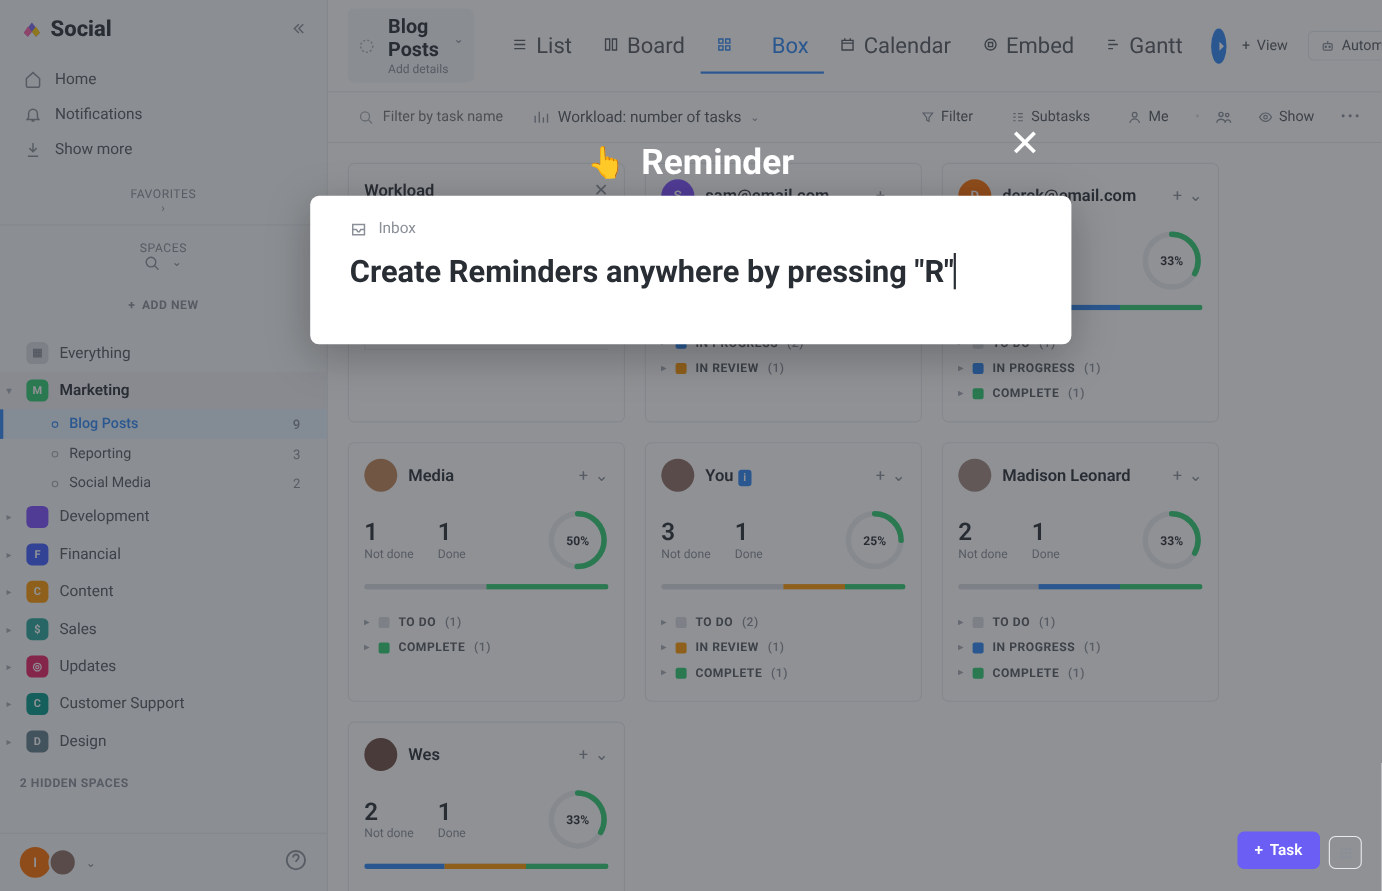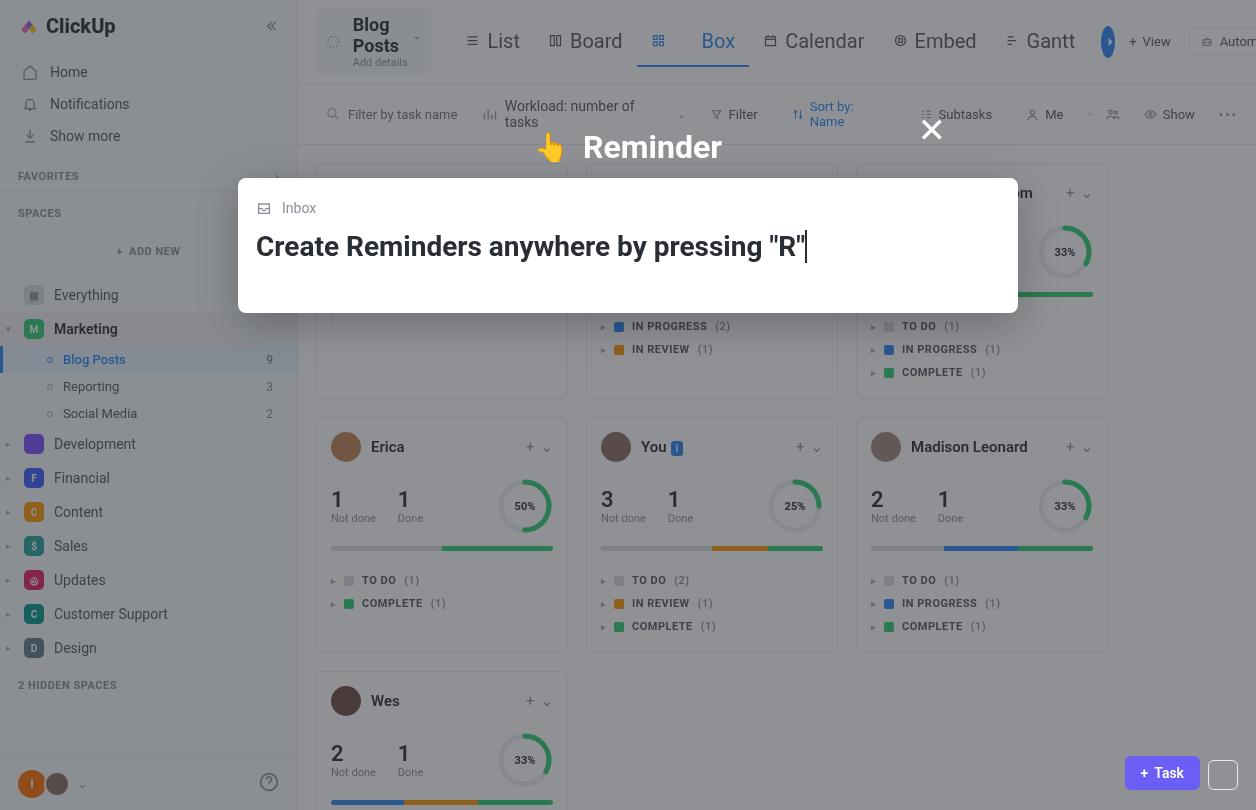--- a/index.html
+++ b/index.html
@@ -4,21 +4,21 @@
 <style>
 * { margin:0; padding:0; box-sizing:border-box; font-family:-apple-system,BlinkMacSystemFont,"Segoe UI",Roboto,sans-serif; }
 body { width:1256px; height:810px; overflow:hidden; background:#fff; position:relative; }
 .app { display:flex; height:100%; }
 .sidebar { width:298px; background:#f7f8f9; border-right:1px solid #e8eaed; display:flex; flex-direction:column; }
 .logo-row { display:flex; align-items:center; padding:14px 18px; justify-content:space-between; }
 .logo { display:flex; align-items:center; gap:6px; font-weight:800; font-size:20px; color:#292d34; }
 .logo-mark { width:22px; height:22px; }
 .nav-list { padding:4px 0; }
 .nav-item { display:flex; align-items:flex-end; gap:12px; padding:8px 22px; font-size:14px; color:#54595f; cursor:pointer; }
-.section-hdr { display:flex; align-items:center; justify-content:space-between; padding:14px 18px 8px; font-size:11px; font-weight:700; letter-spacing:.5px; color:#8a8f98; }
+.section-hdr { display:flex; align-items:center; justify-content:space-between; padding:14px 18px 8px; font-size:11px; font-weight:400; letter-spacing:.5px; color:#8a8f98;flex-direction:column; }
 .section-hdr.spaces { border-top:1px solid #e8eaed; }
 .add-new { display:flex; align-items:center; justify-content:center; gap:6px; margin:6px 12px 10px; padding:10px; font-size:11px; font-weight:700; letter-spacing:.5px; color:#8a8f98; cursor:pointer; border-radius:4px; }
 .space-row { display:flex; align-items:center; gap:10px; padding:7px 14px 7px 6px; font-size:14px; color:#54595f; cursor:pointer; position:relative; }
 .space-row.active { background:#f0f1f3; color:#292d34; font-weight:600; }
 .space-caret { width:8px; color:#a7acb3; font-size:9px; visibility:hidden; }
 .space-row.expandable .space-caret { visibility:visible; }
 .space-icon { width:20px; height:20px; border-radius:5px; display:flex; align-items:center; justify-content:center; font-size:10px; font-weight:700; color:#fff; }
 .list-row { display:flex; align-items:center; justify-content:space-between; padding:6px 24px 6px 44px; font-size:13px; color:#54595f; cursor:pointer; border-left:3px solid transparent; }
 .list-row.selected { background:#e6f3ff; color:#2d87f3; border-left-color:#2d87f3; font-weight:500; }
 .list-row .dot { width:6px; height:6px; border:1.5px solid #a7acb3; border-radius:50%; margin-right:10px; }
@@ -57,21 +57,21 @@
 .bar { height:5px; background:#eceef0; border-radius:3px; overflow:hidden; display:flex; margin-bottom:18px; }
 .bar-seg { height:100%; }
 .status-row { display:flex; align-items:center; gap:8px; padding:5px 0; font-size:11px; font-weight:700; letter-spacing:.5px; color:#54595f; cursor:pointer; }
 .status-chip { width:10px; height:10px; border-radius:2px; }
 .status-cnt { color:#8a8f98; font-weight:500; }
 .workload-card .card-hdr { justify-content:space-between; }
 
 .overlay { position:absolute; inset:0; background:rgba(41,45,52,.52); display:flex; align-items:flex-start; justify-content:center; padding-top:108px; }
 .modal-title-out { display:flex; align-items:center; gap:14px; color:#fff; font-size:32px; font-weight:700; position:absolute; top:128px; }
 .modal-close { position:absolute; top:110px; right:310px; color:#fff; font-size:34px; cursor:pointer; font-weight:300; }
-.modal { width:780px; background:#fff; border-radius:8px; margin-top:70px; padding:22px 18px; box-shadow:0 10px 40px rgba(0,0,0,.25); }
+.modal { width:692px; background:#fff; border-radius:8px; margin-top:70px; padding:22px 36px; box-shadow:0 10px 40px rgba(0,0,0,.25); }
 .modal-inbox { display:flex; align-items:center; gap:10px; color:#8a8f98; font-size:14px; margin-bottom:14px; }
 .modal-text { font-size:28px; font-weight:700; color:#292d34; margin-bottom:28px; }
 .modal-text .cursor { border-right:2px solid #292d34; animation:blink 1s infinite; }
 @keyframes blink { 50% { border-color:transparent; } }
 .modal-footer { display:flex; align-items:center; gap:16px; padding-top:16px; border-top:1px solid #eceef0; }
 .modal-icn { color:#8a8f98; font-size:17px; cursor:pointer; }
 .save-btn { background:#2d87f3; color:#fff; font-size:13px; font-weight:700; padding:9px 20px; border:none; border-radius:4px; cursor:pointer; }
 .modal-hint { margin-left:auto; color:#8a8f98; font-size:13px; display:flex; align-items:center; gap:6px; }
 .task-fab { position:absolute; bottom:20px; right:56px; background:#6a5ef5; color:#fff; padding:9px 16px; border-radius:6px; font-size:14px; font-weight:600; display:flex; align-items:center; gap:6px; cursor:pointer; }
 .apps-fab { position:absolute; bottom:20px; right:18px; width:30px; height:30px; border:1px solid #e8eaed; border-radius:6px; display:flex; align-items:center; justify-content:center; color:#8a8f98; cursor:pointer; }
@@ -84,21 +84,21 @@
 <div class="app">
 
   <aside class="sidebar">
     <div class="logo-row">
       <div class="logo">
         <svg class="logo-mark" viewBox="0 0 24 24">
             <path fill="#7b68ee" d="M4 16l8-10 8 10-4 4-4-5-4 5z"></path>
             <path fill="#ff5ea3" d="M4 16l4 4 4-5-4-5z"></path>
             <path fill="#ffc800" d="M20 16l-4 4-4-5 4-5z"></path>
           </svg>
-        <span>ClickUp</span>
+        <span>Social</span>
       </div>
       <span class="icn">
         <svg viewBox="0 0 24 24" width="16" height="16" fill="none" stroke="#8a8f98" stroke-width="2">
             <path d="M13 6l-6 6 6 6M19 6l-6 6 6 6"></path>
           </svg>
       </span>
     </div>
     <div class="nav-list">
       <div class="nav-item">
           <svg width="16" height="16" viewBox="0 0 24 24" fill="none" stroke="#8a8f98" stroke-width="2">
@@ -308,26 +308,20 @@
           <span>Workload: number of tasks</span>
           <span style="font-size:10px;color:#8a8f98">⌄</span>
         </div>
       <div class="subbar-right">
         <div class="pill-btn">
             <svg width="13" height="13" viewBox="0 0 24 24" fill="none" stroke="#8a8f98" stroke-width="2">
               <path d="M4 5h16l-6 8v6l-4-2v-4z"></path>
             </svg>
             <span>Filter</span>
           </div>
-        <div class="pill-btn" style="color:#2d87f3">
-            <svg width="13" height="13" viewBox="0 0 24 24" fill="none" stroke="#2d87f3" stroke-width="2">
-              <path d="M7 4v16M4 8l3-4 3 4M17 20V4M14 16l3 4 3-4"></path>
-            </svg>
-            <span>Sort by: Name</span>
-          </div>
         <div class="pill-btn">
             <svg width="13" height="13" viewBox="0 0 24 24" fill="none" stroke="#8a8f98" stroke-width="2">
               <path d="M4 6h4M4 12h4M4 18h4M12 6h8M12 12h8M12 18h8"></path>
             </svg>
             <span>Subtasks</span>
           </div>
         <div class="pill-btn">
             <svg width="13" height="13" viewBox="0 0 24 24" fill="none" stroke="#8a8f98" stroke-width="2">
               <circle cx="12" cy="8" r="4"></circle>
               <path d="M4 22c0-4 4-7 8-7s8 3 8 7"></path>
@@ -443,21 +437,21 @@
             <div class="status-row">
               <span style="color:#a7acb3;font-size:9px">▸</span>
               <span class="status-chip" style="background:#2ecc71"></span>
               <span>COMPLETE</span>
               <span class="status-cnt">(1)</span>
             </div>
           </div>
           <div class="card">
             <div class="card-hdr">
               <div class="avatar" style="background:#c08457;width:30px;height:30px"></div>
-              <span class="card-name">Erica</span>
+              <span class="card-name">Media</span>
               <span class="card-hdr-icons">
                 <span>+</span>
                 <span>⌄</span>
               </span>
             </div>
     <div class="metrics">
               <div>
                 <div class="metric-num">1</div>
                 <div class="metric-lbl">Not done</div>
               </div>

